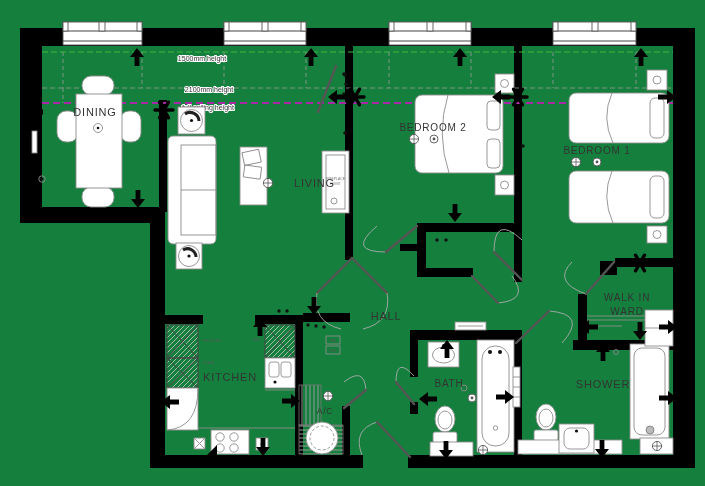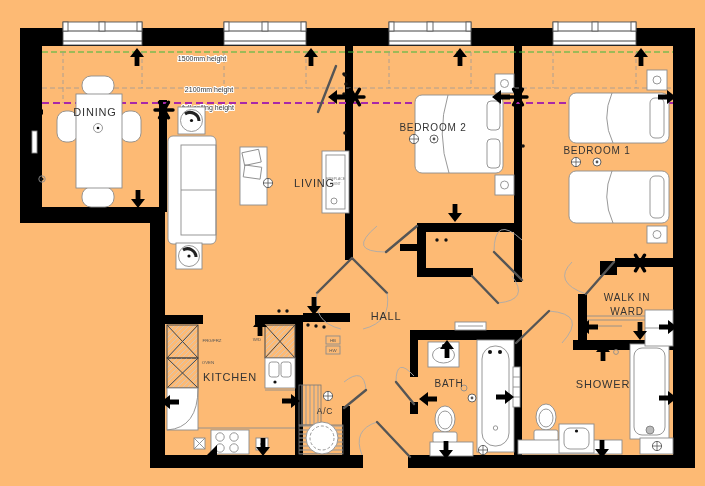--- a/index.html
+++ b/index.html
@@ -1,16 +1,16 @@
 <!DOCTYPE html>
 <html><head>
 <meta charset="utf-8">
 <style>
   html,body{margin:0;padding:0;background:#fff;}
-  .plan{position:relative;width:705px;height:486px;background:#fdba74;overflow:hidden;}
+  .plan{position:relative;width:705px;height:486px;background:#15803d;overflow:hidden;}
   svg{position:absolute;left:0;top:0;}
   .wall{fill:#000000;stroke:none;}
   .furn{fill:#ffffff;stroke:#8c8c8c;stroke-width:0.9;}
   .furnline{fill:none;stroke:#8c8c8c;stroke-width:0.9;}
   .dark{fill:none;stroke:#444;stroke-width:1;}
   .win{fill:#ffffff;stroke:#555;stroke-width:0.9;}
   .door{stroke:#555;stroke-width:2.4;stroke-linecap:round;}
   .arc{fill:none;stroke:#aaaaaa;stroke-width:0.9;}
   .arrow{fill:#000000;}
   .star{stroke:#000000;stroke-width:3.4;stroke-linecap:round;}

